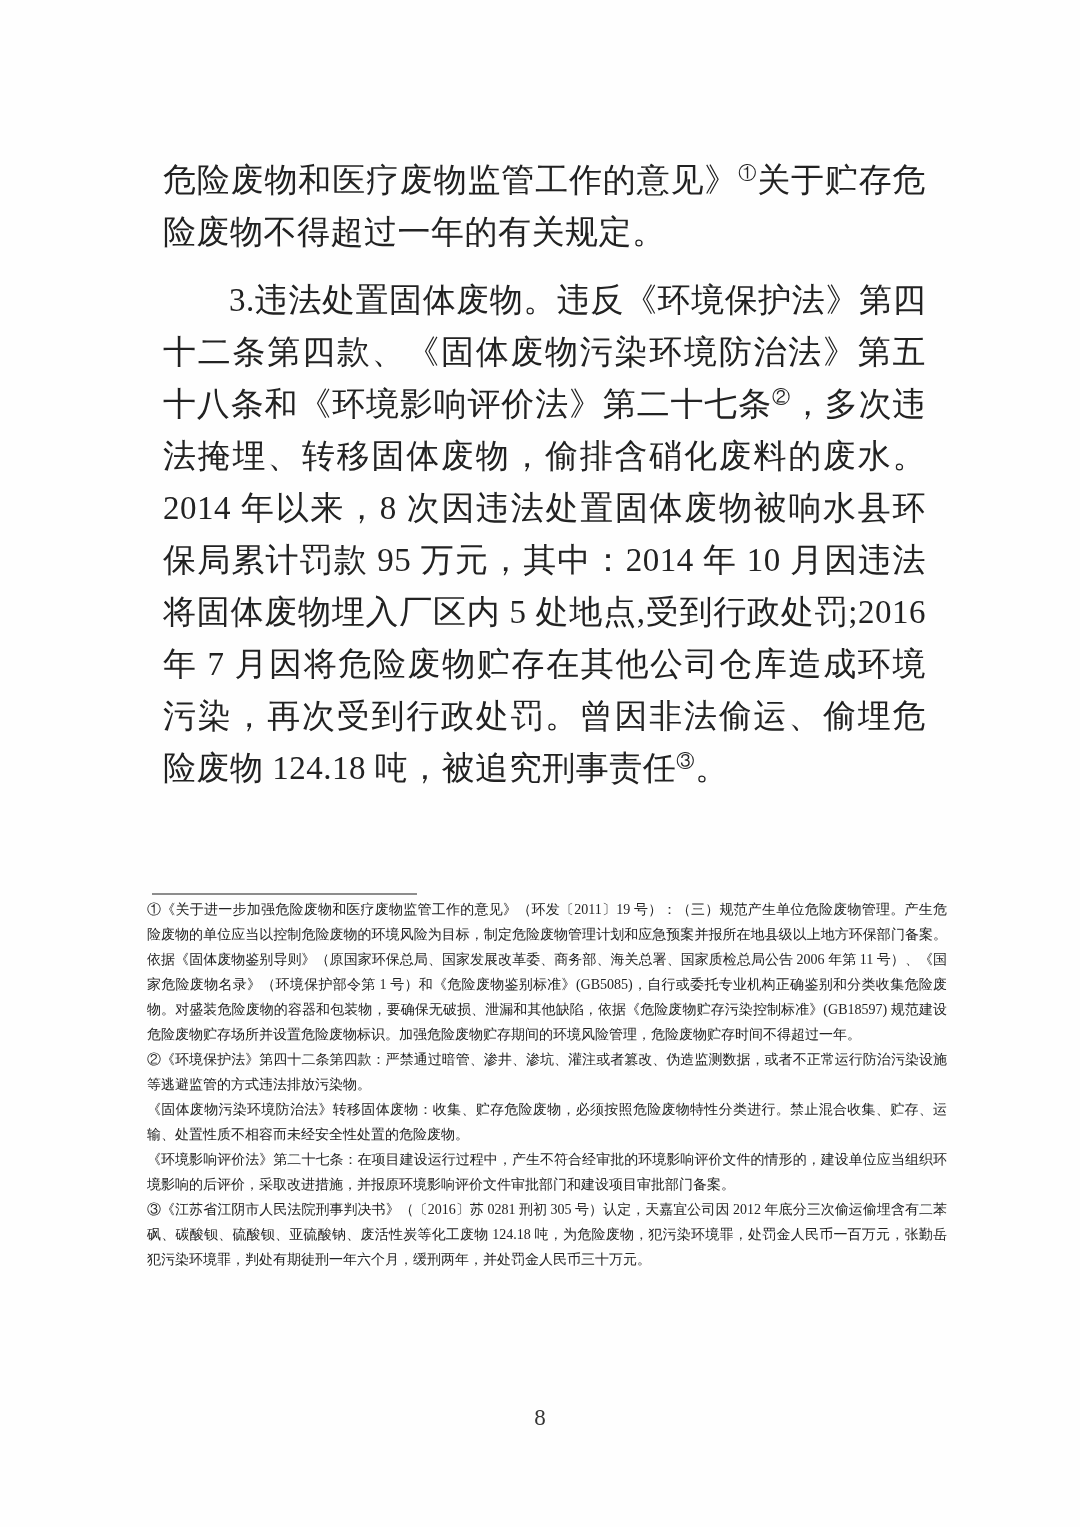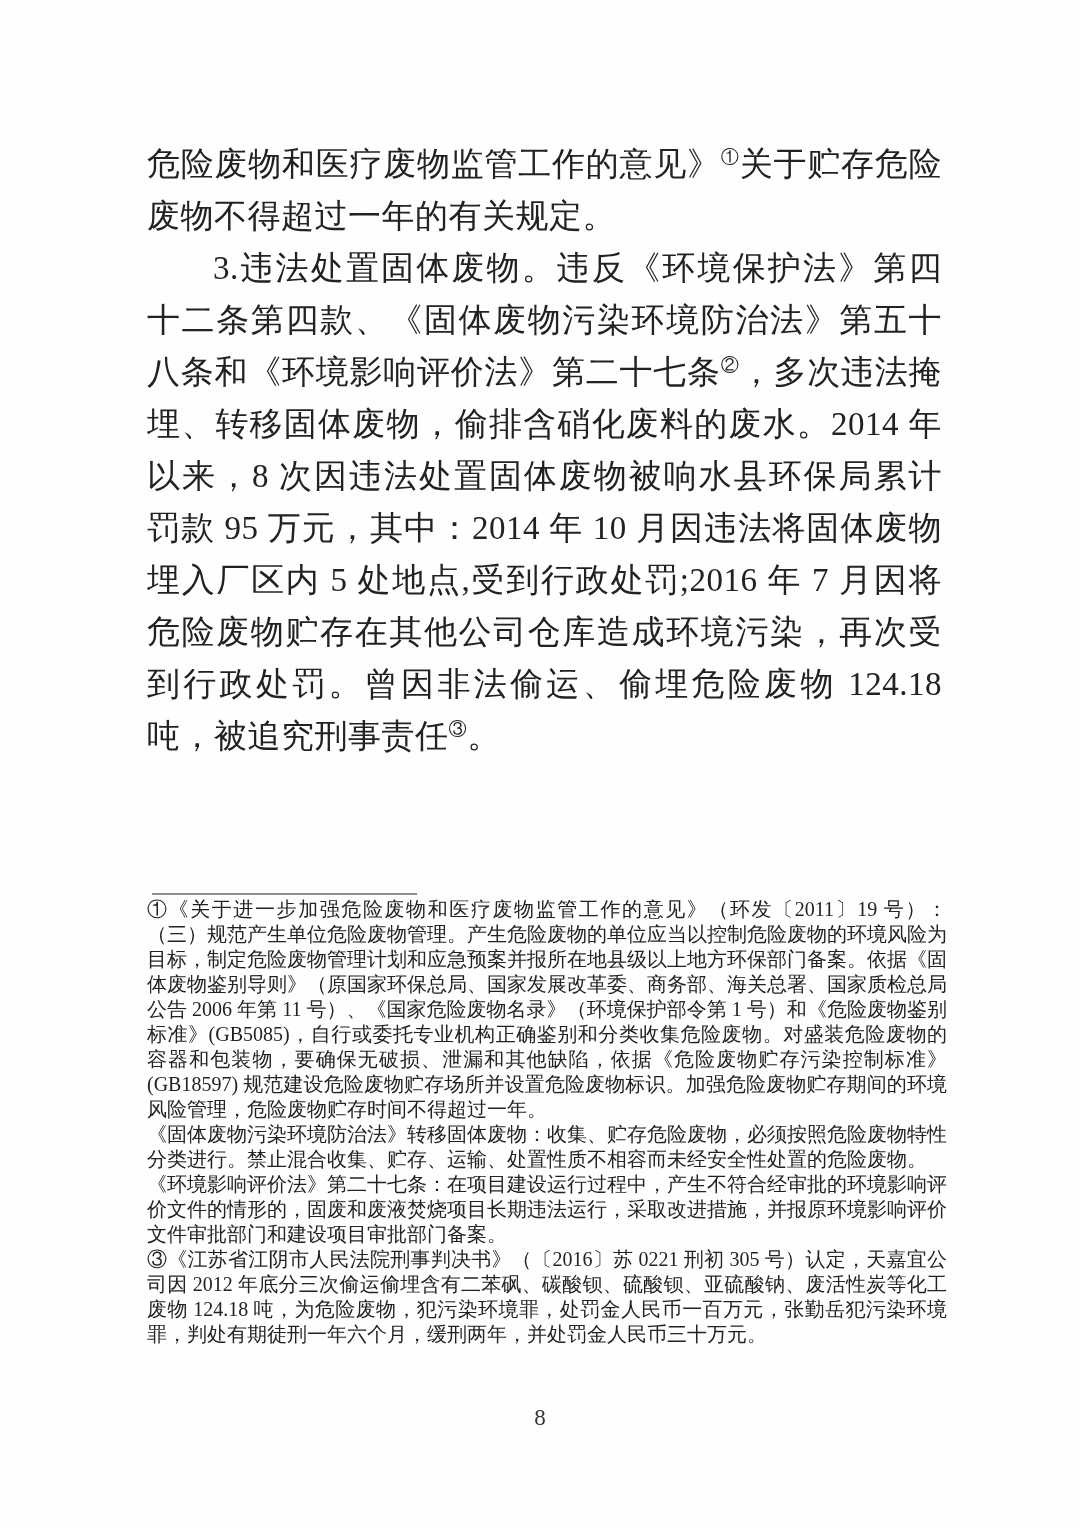--- a/index.html
+++ b/index.html
@@ -22,21 +22,21 @@
     top: 138px;
     left: 147px;
     width: 795px;
     font-size: 33px;
     line-height: 52px;
     text-align: justify;
     text-justify: inter-ideograph;
     letter-spacing: 0.5px;
   }
   .main-text p {
-    margin: 0;
+    margin: 16px;
     padding: 0;
   }
   .main-text p.indent {
     text-indent: 2em;
   }
   .sup {
     font-size: 0.55em;
     vertical-align: super;
     line-height: 0;
   }
@@ -47,21 +47,21 @@
     left: 152px;
     width: 265px;
     height: 0;
     border-top: 2px solid #8d8d8d;
   }
   .footnotes {
     position: absolute;
     top: 897px;
     left: 147px;
     width: 800px;
-    font-size: 20px;
+    font-size: 14px;
     line-height: 25px;
     text-align: justify;
     text-justify: inter-ideograph;
   }
   .footnotes p {
     margin: 0;
     padding: 0;
   }
   
   .page-number {
@@ -78,18 +78,19 @@
 <body>
 
 <div class="page">
   <div class="main-text">
       <p><span>危险废物和医疗废物监管工作的意见》</span><span class="sup">①</span><span>关于贮存危险废物不得超过一年的有关规定。</span></p>
       <p class="indent"><span>3.违法处置固体废物。违反《环境保护法》第四十二条第四款、《固体废物污染环境防治法》第五十八条和《环境影响评价法》第二十七条</span><span class="sup">②</span><span>，多次违法掩埋、转移固体废物，偷排含硝化废料的废水。2014 年以来，8 次因违法处置固体废物被响水县环保局累计罚款 95 万元，其中：2014 年 10 月因违法将固体废物埋入厂区内 5 处地点,受到行政处罚;2016 年 7 月因将危险废物贮存在其他公司仓库造成环境污染，再次受到行政处罚。曾因非法偷运、偷埋危险废物 124.18 吨，被追究刑事责任</span><span class="sup">③</span><span>。</span></p>
     </div>
   <div class="footnote-sep"></div>
   <div class="footnotes">
       <p>①《关于进一步加强危险废物和医疗废物监管工作的意见》（环发〔2011〕19 号）：（三）规范产生单位危险废物管理。产生危险废物的单位应当以控制危险废物的环境风险为目标，制定危险废物管理计划和应急预案并报所在地县级以上地方环保部门备案。依据《固体废物鉴别导则》（原国家环保总局、国家发展改革委、商务部、海关总署、国家质检总局公告 2006 年第 11 号）、《国家危险废物名录》（环境保护部令第 1 号）和《危险废物鉴别标准》(GB5085)，自行或委托专业机构正确鉴别和分类收集危险废物。对盛装危险废物的容器和包装物，要确保无破损、泄漏和其他缺陷，依据《危险废物贮存污染控制标准》(GB18597) 规范建设危险废物贮存场所并设置危险废物标识。加强危险废物贮存期间的环境风险管理，危险废物贮存时间不得超过一年。</p>
+      <p>②《环境保护法》第四十二条第四款：严禁通过暗管、渗井、渗坑、灌注或者篡改、伪造监测数据，或者不正常运行防治污染设施等逃避监管的方式违法排放污染物。</p>
       <p>《固体废物污染环境防治法》转移固体废物：收集、贮存危险废物，必须按照危险废物特性分类进行。禁止混合收集、贮存、运输、处置性质不相容而未经安全性处置的危险废物。</p>
-      <p>《环境影响评价法》第二十七条：在项目建设运行过程中，产生不符合经审批的环境影响评价文件的情形的，固废和废液焚烧项目长期违法运行，采取改进措施，并报原环境影响评价文件审批部门和建设项目审批部门备案。</p>
-      <p>③《江苏省江阴市人民法院刑事判决书》（〔2016〕苏 0221 刑初 305 号）认定，天嘉宜公司因 2012 年底分三次偷运偷埋含有二苯砜、碳酸钡、硫酸钡、亚硫酸钠、废活性炭等化工废物 124.18 吨，为危险废物，犯污染环境罪，处罚金人民币一百万元，张勤岳犯污染环境罪，判处有期徒刑一年六个月，缓刑两年，并处罚金人民币三十万元。</p>
+      <p>《环境影响评价法》第二十七条：在项目建设运行过程中，产生不符合经审批的环境影响评价文件的情形的，建设单位应当组织环境影响的后评价，采取改进措施，并报原环境影响评价文件审批部门和建设项目审批部门备案。</p>
+      <p>③《江苏省江阴市人民法院刑事判决书》（〔2016〕苏 0281 刑初 305 号）认定，天嘉宜公司因 2012 年底分三次偷运偷埋含有二苯砜、碳酸钡、硫酸钡、亚硫酸钠、废活性炭等化工废物 124.18 吨，为危险废物，犯污染环境罪，处罚金人民币一百万元，张勤岳犯污染环境罪，判处有期徒刑一年六个月，缓刑两年，并处罚金人民币三十万元。</p>
     </div>
   <div class="page-number">8</div>
 </div>
 
 </body></html>

